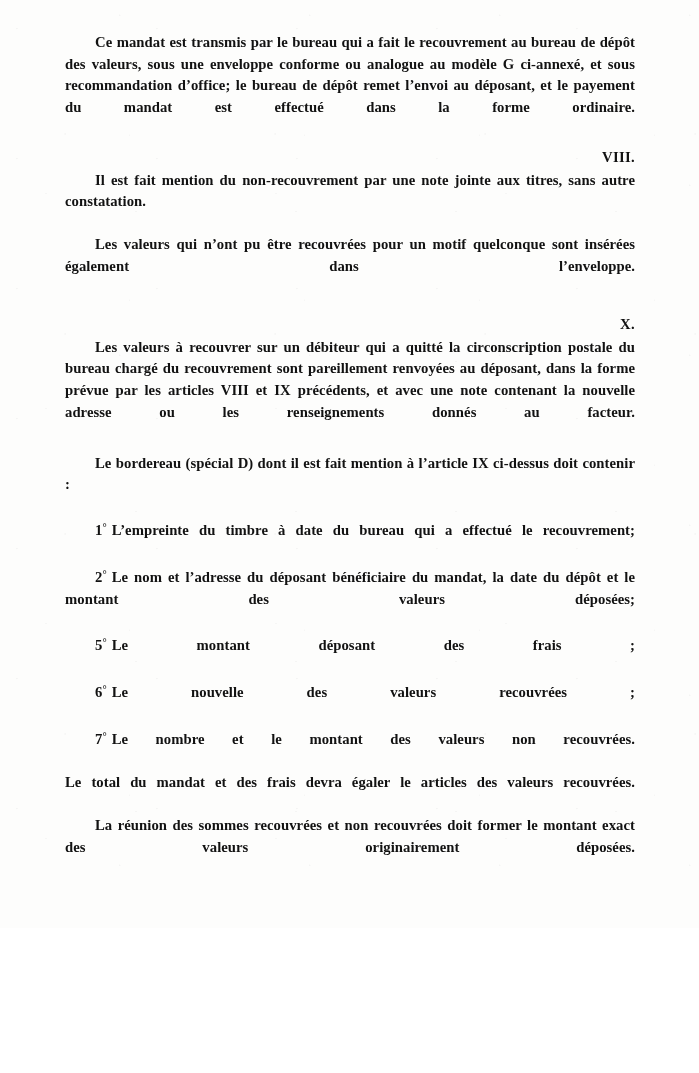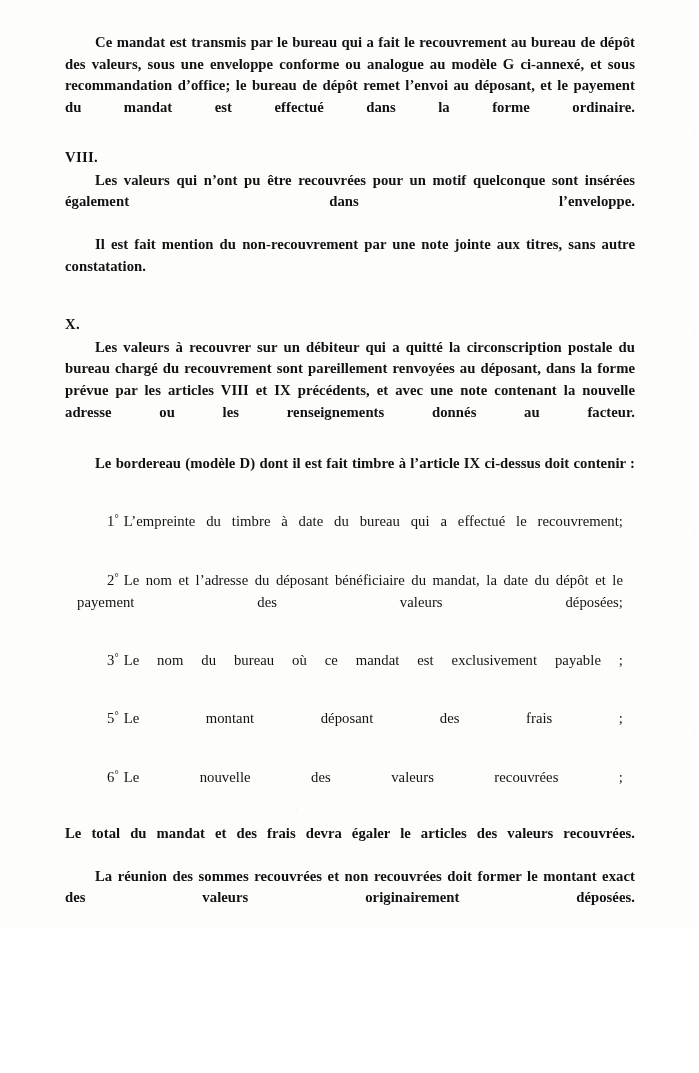--- a/index.html
+++ b/index.html
@@ -55,35 +55,35 @@
     content: "";
     display: inline-block;
     width: 100%;
   }
 
   h2.heading {
     margin: 0;
     font-size: 14.7px;
     line-height: 21.6px;
     font-weight: 700;
-    text-align: left;
+    text-align: right;
     text-indent: 0;
     letter-spacing: 0.3px;
     font-family: "Liberation Serif", "DejaVu Serif", serif;
   }
 
   .spacer-before-heading { height: 7px; }
   .spacer-after-heading  { height: 1px; }
 
   
   p.item {
-    margin: 12px;
+    margin: 0;
     text-indent: 30px;
     text-align: justify;
-    font-weight: 400;
+    font-weight: 700;
     letter-spacing: 0.05px;
     word-spacing: 0.4px;
   }
   p.item:after {
     content: "";
     display: inline-block;
     width: 100%;
   }
 
   .num {
@@ -101,32 +101,32 @@
 </style>
 </head>
 <body>
 
 <div class="page">
   <div class="textblock" id="textblock">
       <p class="para">Ce mandat est transmis par le bureau qui a fait le recouvrement au bureau de dépôt des valeurs, sous une enveloppe conforme ou analogue au modèle G ci-annexé, et sous recommandation d’office; le bureau de dépôt remet l’envoi au déposant, et le payement du mandat est effectué dans la forme ordinaire.</p>
       <div class="spacer-before-heading"></div>
       <h2 class="heading">VIII.</h2>
       <div class="spacer-after-heading"></div>
+      <p class="para">Il est fait mention du non-recouvrement par une note jointe aux titres, sans autre constatation.</p>
       <p class="para">Les valeurs qui n’ont pu être recouvrées pour un motif quelconque sont insérées également dans l’enveloppe.</p>
-      <p class="para">Il est fait mention du non-recouvrement par une note jointe aux titres, sans autre constatation.</p>
       <div class="spacer-before-heading"></div>
       <div class="spacer-after-heading"></div>
       <div class="spacer-before-heading"></div>
       <h2 class="heading">X.</h2>
       <div class="spacer-after-heading"></div>
       <p class="para">Les valeurs à recouvrer sur un débiteur qui a quitté la circonscription postale du bureau chargé du recouvrement sont pareillement renvoyées au déposant, dans la forme prévue par les articles VIII et IX précédents, et avec une note contenant la nouvelle adresse ou les renseignements donnés au facteur.</p>
       <div class="spacer-before-heading"></div>
       <div class="spacer-after-heading"></div>
-      <p class="para">Le bordereau (modèle D) dont il est fait timbre à l’article IX ci-dessus doit contenir :</p>
+      <p class="para">Le bordereau (spécial D) dont il est fait mention à l’article IX ci-dessus doit contenir :</p>
       <p class="item"><span class="num">1</span><span class="deg">°</span><span class="numgap"></span><span>L’empreinte du timbre à date du bureau qui a effectué le recouvrement;</span></p>
-      <p class="item"><span class="num">2</span><span class="deg">°</span><span class="numgap"></span><span>Le nom et l’adresse du déposant bénéficiaire du mandat, la date du dépôt et le payement des valeurs déposées;</span></p>
-      <p class="item"><span class="num">3</span><span class="deg">°</span><span class="numgap"></span><span>Le nom du bureau où ce mandat est exclusivement payable ;</span></p>
+      <p class="item"><span class="num">2</span><span class="deg">°</span><span class="numgap"></span><span>Le nom et l’adresse du déposant bénéficiaire du mandat, la date du dépôt et le montant des valeurs déposées;</span></p>
       <p class="item"><span class="num">5</span><span class="deg">°</span><span class="numgap"></span><span>Le montant déposant des frais ;</span></p>
       <p class="item"><span class="num">6</span><span class="deg">°</span><span class="numgap"></span><span>Le nouvelle des valeurs recouvrées ;</span></p>
+      <p class="item"><span class="num">7</span><span class="deg">°</span><span class="numgap"></span><span>Le nombre et le montant des valeurs non recouvrées.</span></p>
       <p class="para" style="text-indent: 0px;">Le total du mandat et des frais devra égaler le articles des valeurs recouvrées.</p>
       <p class="para">La réunion des sommes recouvrées et non recouvrées doit former le montant exact des valeurs originairement déposées.</p>
     </div>
 </div>
 
 </body></html>

